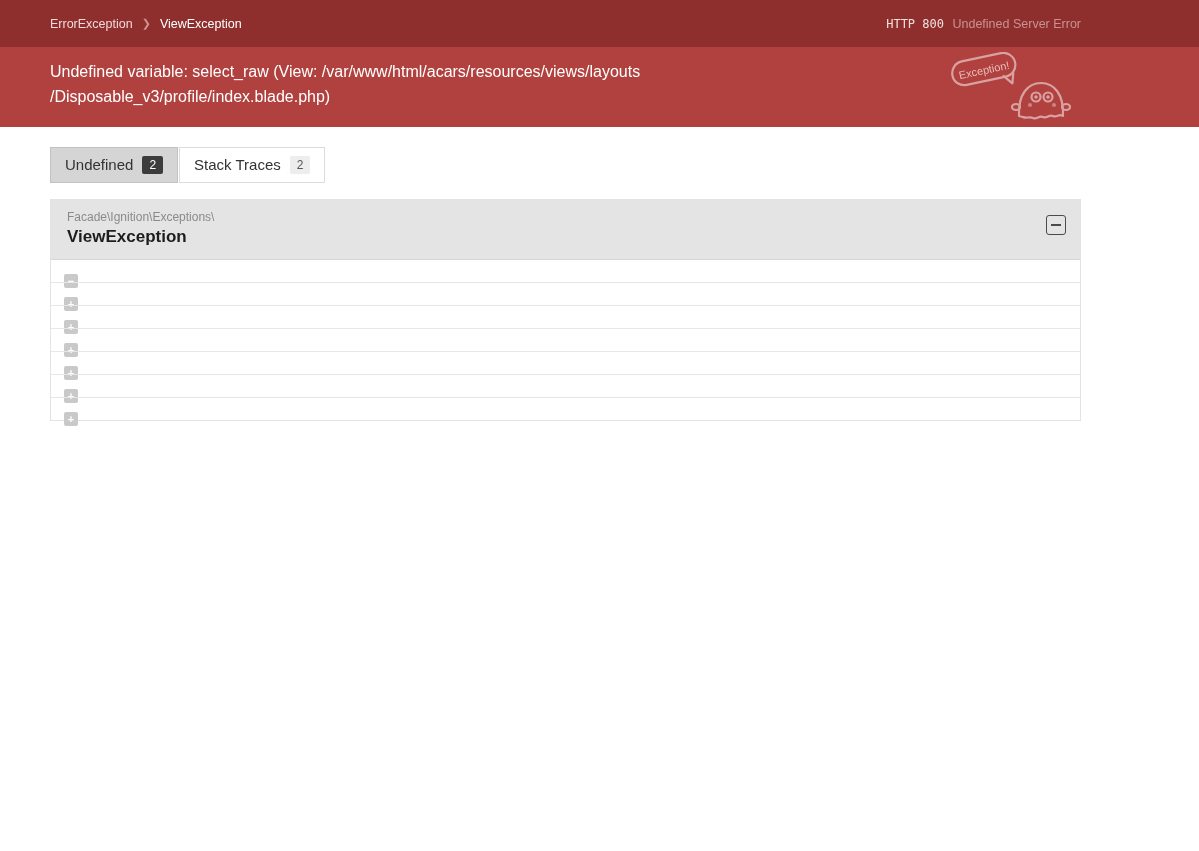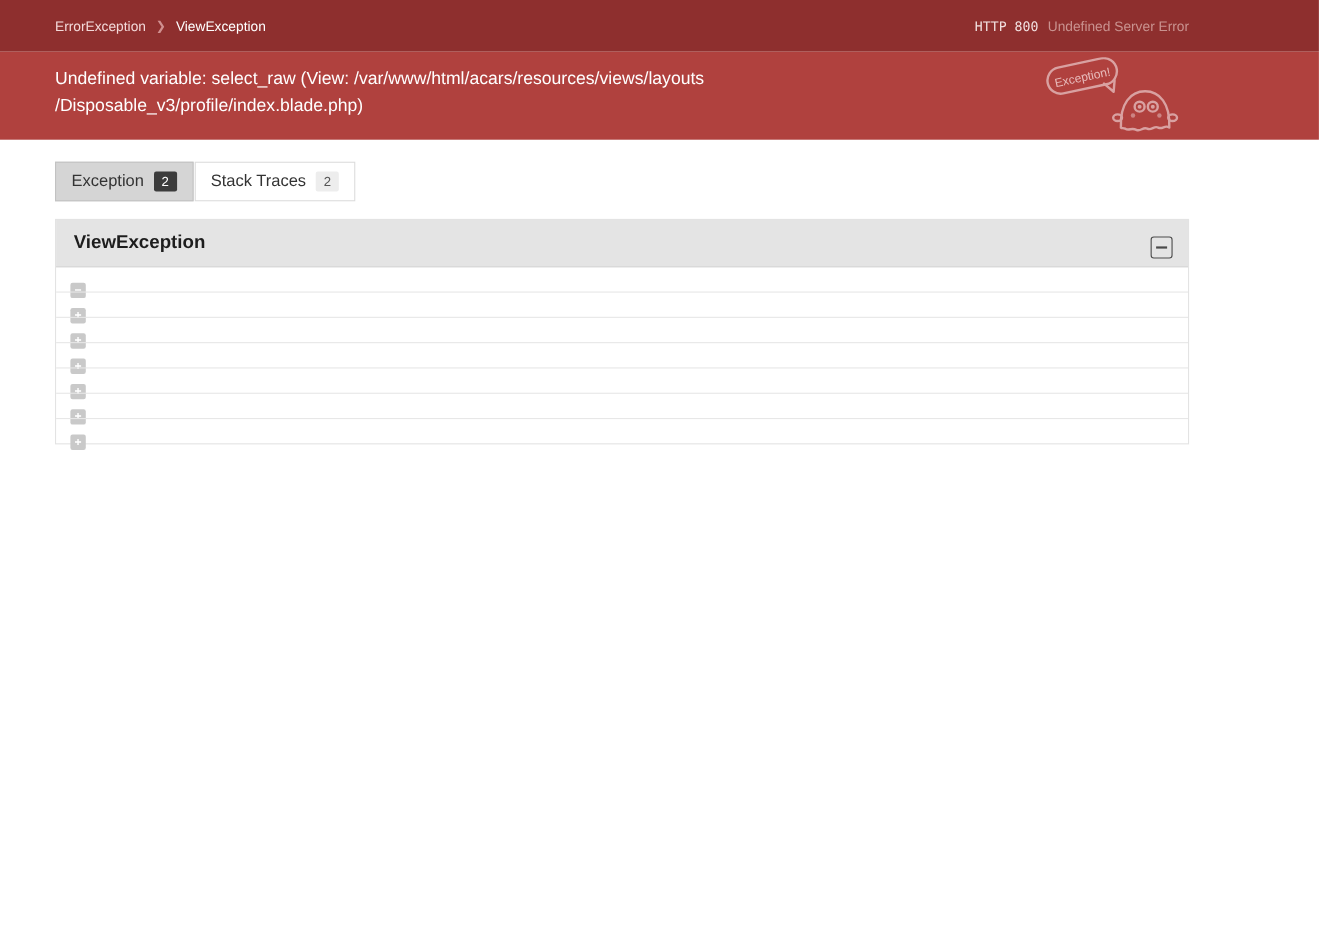--- a/index.html
+++ b/index.html
@@ -89,31 +89,32 @@
     <circle cx="102" cy="45" r="1.8" fill="#D9A1A1"></circle>
     <circle cx="84" cy="53" r="2" fill="#D9A1A1" opacity="0.7"></circle>
     <circle cx="108" cy="53" r="2" fill="#D9A1A1" opacity="0.7"></circle>
     <text x="38" y="22" text-anchor="middle" font-size="11" fill="#E8BCBC" transform="rotate(-12 38 18)" font-family="Liberation Sans, sans-serif">Exception!</text>
   </svg>
 </section>
 
 <div class="container">
   <nav class="tabs">
       <div class="tab active">
-        <span class="tab-label">Exception</span>
+        <span class="tab-label">Undefined</span>
         <span class="badge">2</span>
       </div>
       <div class="tab">
         <span class="tab-label">Stack Traces</span>
         <span class="badge">2</span>
       </div>
     </nav>
 
   <section class="panel">
     <div class="panel-header">
+      <div class="panel-ns">Facade\Ignition\Exceptions\</div>
       <div class="panel-class">ViewException</div>
       <button class="collapse-btn" title=""></button>
     </div>
     <div class="frames">
         <div class="frame">
           <div class="frame-icon">−</div>
         </div>
         <div class="frame">
           <div class="frame-icon">+</div>
         </div>

